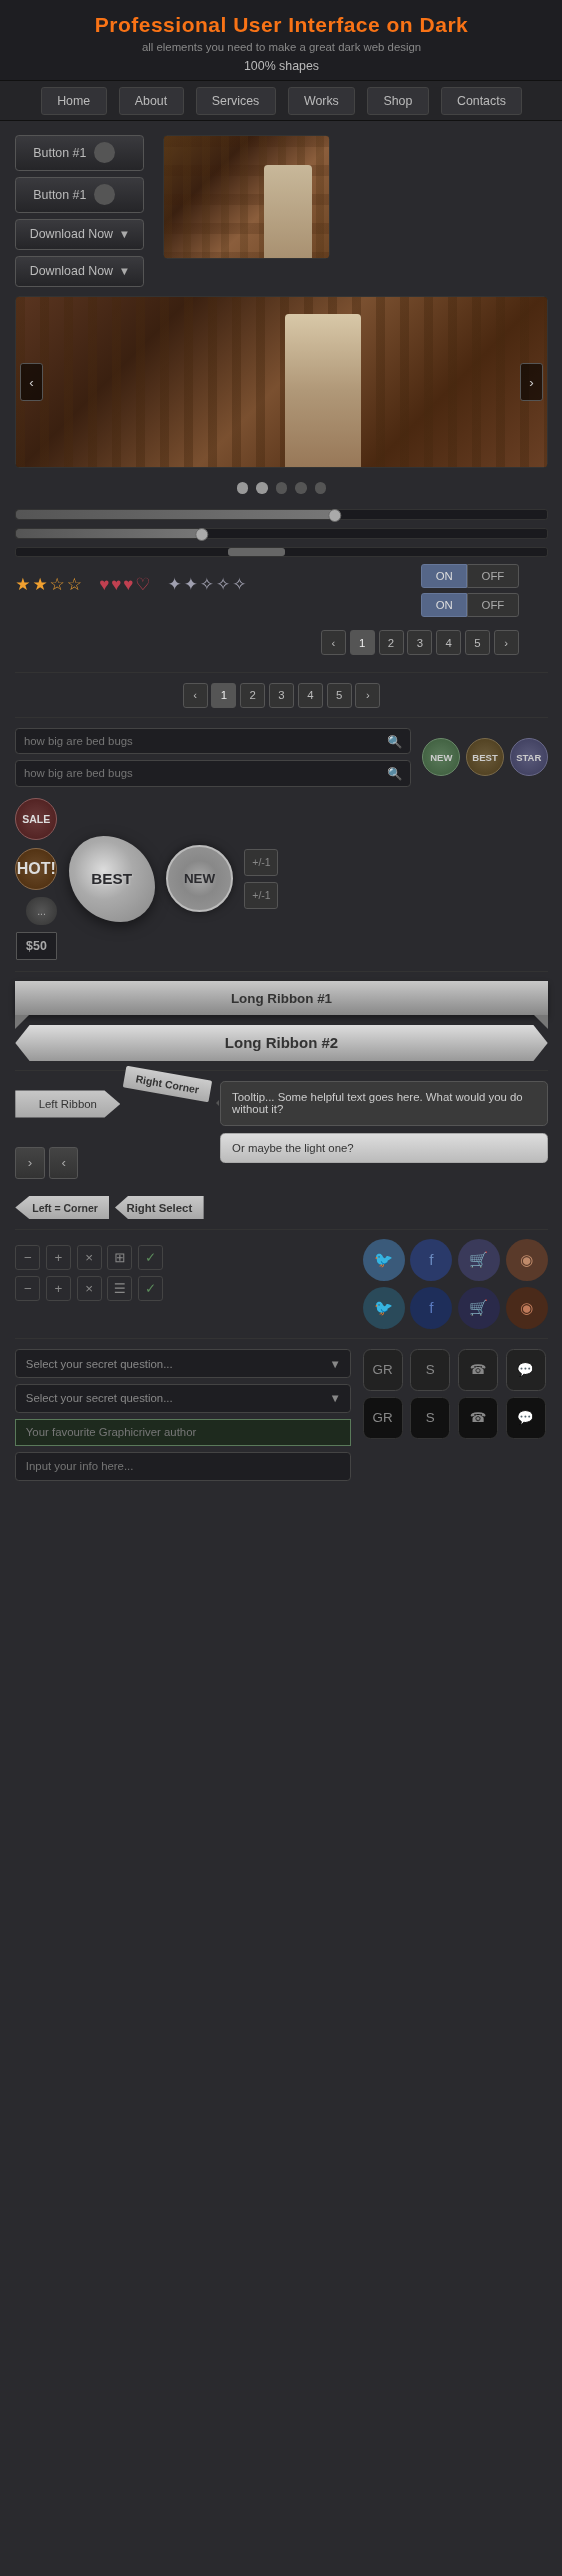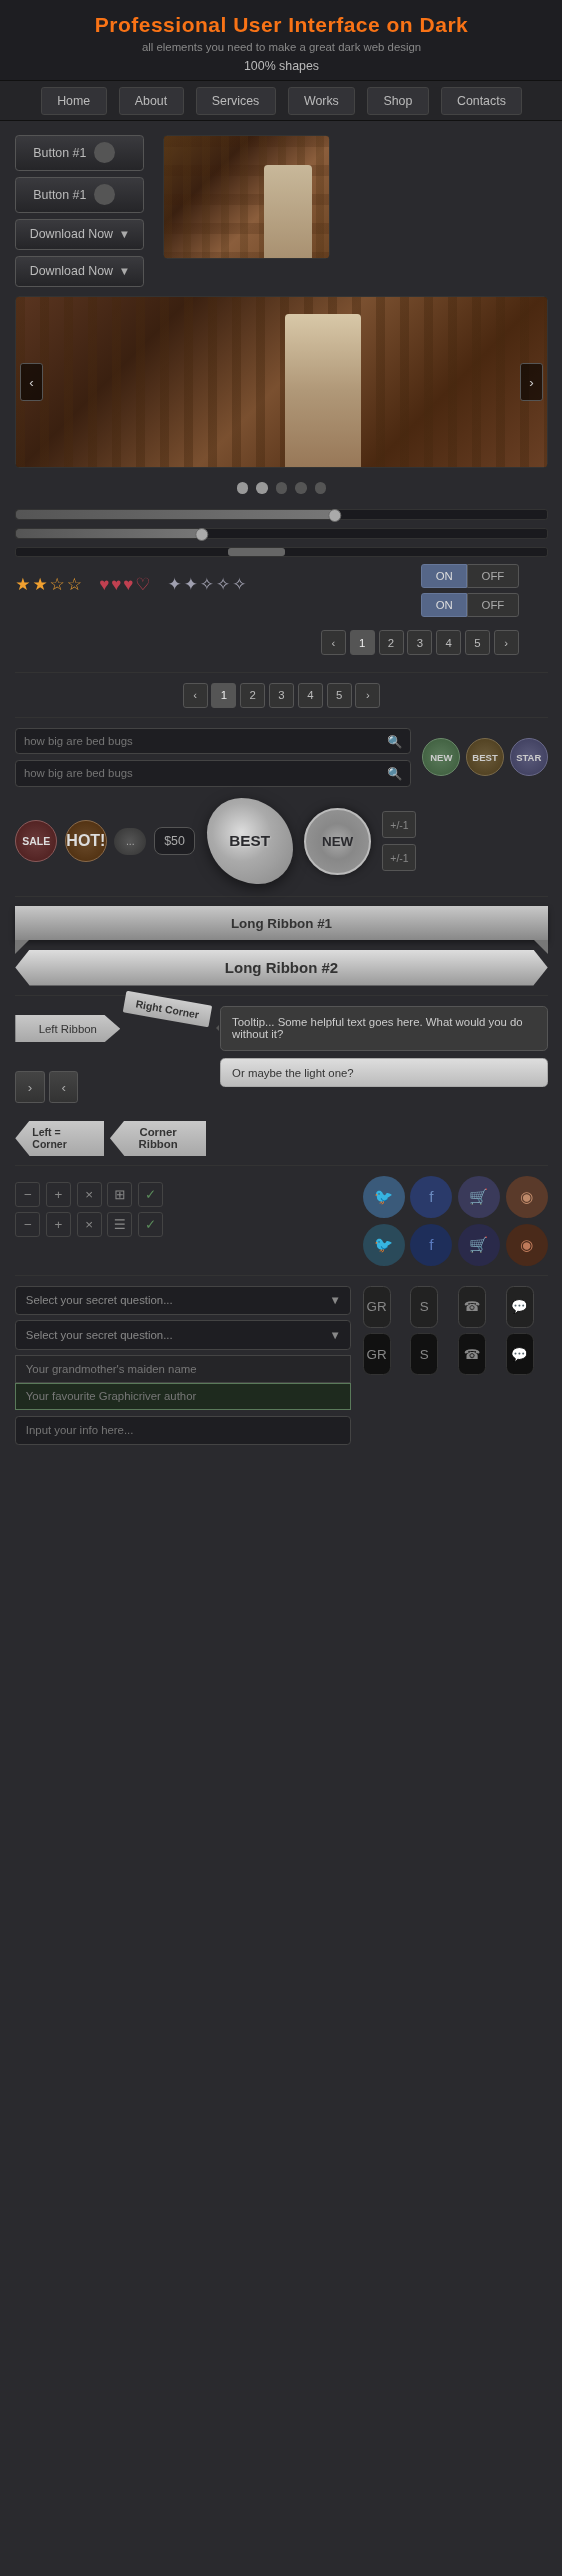--- a/index.html
+++ b/index.html
@@ -422,24 +422,24 @@
       background: radial-gradient(circle, #555 0%, #333 100%);
       border-radius: 19px;
       padding: 7.6px 11.4px;
       font-size: 10.5px;
       color: #aaa;
       position: relative;
     }
     .badge-price {
       background: #1e1e22;
       border: 1.9px solid #555;
-      border-radius: 8px;
+      border-radius: 1px;
       padding: 5.7px 9.5px;
       font-size: 12.4px;
-      font-weight: normal;
+      font-weight: bold;
       color: #aaa;
     }
     .badge-best-large {
       background: radial-gradient(circle at 40% 40%, #ddd 0%, #aaa 40%, #888 100%);
       border-radius: 40% 60% 40% 60%;
       width: 86px;
       height: 86px;
       display: flex;
       align-items: center;
       justify-content: center;
@@ -623,21 +623,21 @@
     }
     .social-btn.twitter { background: #3a5a7a; color: #8ab0d0; }
     .social-btn.facebook { background: #2a3a6a; color: #6a8abf; }
     .social-btn.cart { background: #3a3a5a; color: #8a8abf; }
     .social-btn.rss { background: #5a3a2a; color: #bf8a6a; }
     .social-btn.twitter2 { background: #2a4a5a; color: #7aafc0; }
     .social-btn.facebook2 { background: #1e2e5a; color: #5a7abf; }
     .social-btn.cart2 { background: #2a2a4a; color: #7a7abf; }
     .social-btn.rss2 { background: #4a2a1a; color: #bf7a5a; }
     .app-icon-btn {
-      width: 28px;
+      width: 40px;
       height: 42px;
       border-radius: 7.6px;
       background: #222;
       border: 1px solid #444;
       display: flex;
       align-items: center;
       justify-content: center;
       font-size: 13.4px;
       color: #888;
       cursor: pointer;
@@ -793,21 +793,21 @@
       <div class="badge-best">
         <span>BEST</span>
       </div>
       <div class="badge-star">
         <span>STAR</span>
       </div>
     </div>
   </div>
 
   <div style="display:flex; gap:11.4px; align-items:center; margin:11.4px 0;">
-    <div style="display:flex; flex-direction:row; gap:7.6px; align-items:center;">
+    <div style="display:flex; flex-direction:column; gap:7.6px; align-items:flex-end;">
       <div class="badge-sale">
         <span>SALE</span>
       </div>
       <div class="badge-hot">
         <span>HOT!</span>
       </div>
       <div class="badge-cloud">
         <span>...</span>
       </div>
       <div class="badge-price">
@@ -861,21 +861,21 @@
       
       <button class="arrow-right-btn" style="margin-bottom:7.6px;">›</button>
       
       <button class="arrow-right-btn">‹</button>
       
       <div style="display:flex; align-items:center; gap:5.7px; margin-top:9.5px;">
         <div style="background:linear-gradient(180deg,#c8c8c8 0%,#a8a8a8 100%); color:#333; font-size:10.5px; font-weight:bold; padding:5.7px 11.4px 5.7px 17px; clip-path:polygon(14.3px 0%, 100% 0%, 100% 100%, 14.3px 100%, 0% 50%); min-width:76px;">
           <span>Left = Corner</span>
         </div>
         <button style="background:linear-gradient(180deg,#c8c8c8 0%,#a8a8a8 100%); color:#333; padding:5.7px 11.4px; font-size:11.4px; font-weight:bold; border:none; cursor:pointer; clip-path:polygon(15% 0%, 100% 0%, 100% 100%, 15% 100%, 0% 50%); min-width:86px;">
-          <span>Corner Ribbon</span>
+          <span>Right Select</span>
         </button>
       </div>
     </div>
     <div style="flex:1;">
       <div class="tooltip-box">
         <span>Tooltip... Some helpful text goes here. What would you do without it?</span>
       </div>
       <div class="tooltip-light">
         <span>Or maybe the light one?</span>
       </div>
@@ -922,23 +922,20 @@
   <div style="display:flex; gap:11.4px; margin:9.5px 0;">
     <div style="flex:1;">
       <div class="select-wrap">
         <span>Select your secret question...</span>
         <span class="select-arrow">▼</span>
       </div>
       <div class="select-wrap" style="margin-top:3.8px;">
         <span>Select your secret question...</span>
         <span class="select-arrow">▼</span>
       </div>
-      <div class="select-option">
-        <span>Your grandmother's maiden name</span>
-      </div>
       <div class="select-option highlight" style="background:#1e2a1e; border-color:#5a7a5a;">
         <span>Your favourite Graphicriver author</span>
       </div>
       <input type="text" class="text-input" style="margin-top: 5.7px;" placeholder="Input your info here...">
     </div>
     <div>
       <div style="display:grid; grid-template-columns:repeat(4,42px); gap:5.7px; margin-bottom:5.7px;">
         <button class="app-icon-btn">GR</button>
         <button class="app-icon-btn">S</button>
         <button class="app-icon-btn">☎</button>

